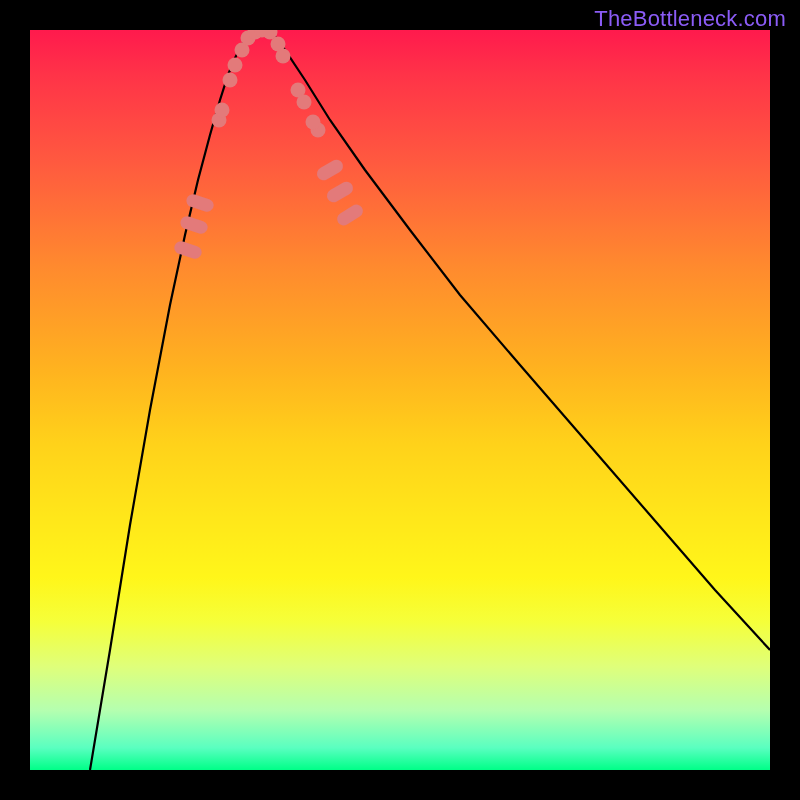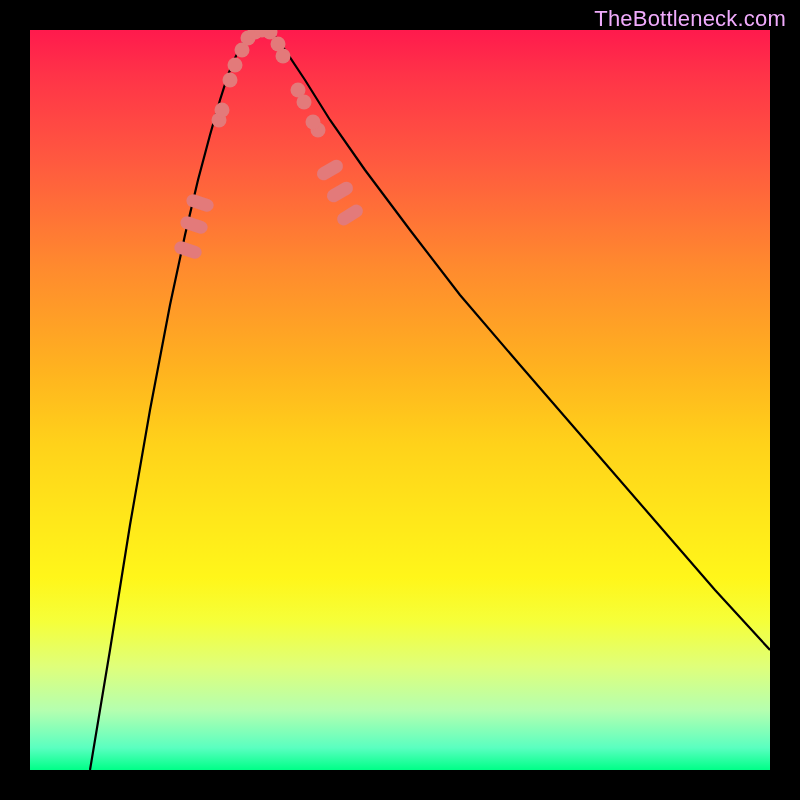--- a/index.html
+++ b/index.html
@@ -38,21 +38,21 @@
       #dfff7a 86%,
       #b4ffb0 92%,
       #5affc0 97%,
       #00ff88 100%
     );
   }
   .watermark {
     position: absolute;
     top: 6px;
     right: 14px;
-    color: #f0abfc;
+    color: #8b5cf6;
     font-size: 22px;
     letter-spacing: 0.2px;
     font-weight: 400;
   }
   svg.curves {
     position: absolute;
     left: 0;
     top: 0;
     width: 740px;
     height: 740px;

